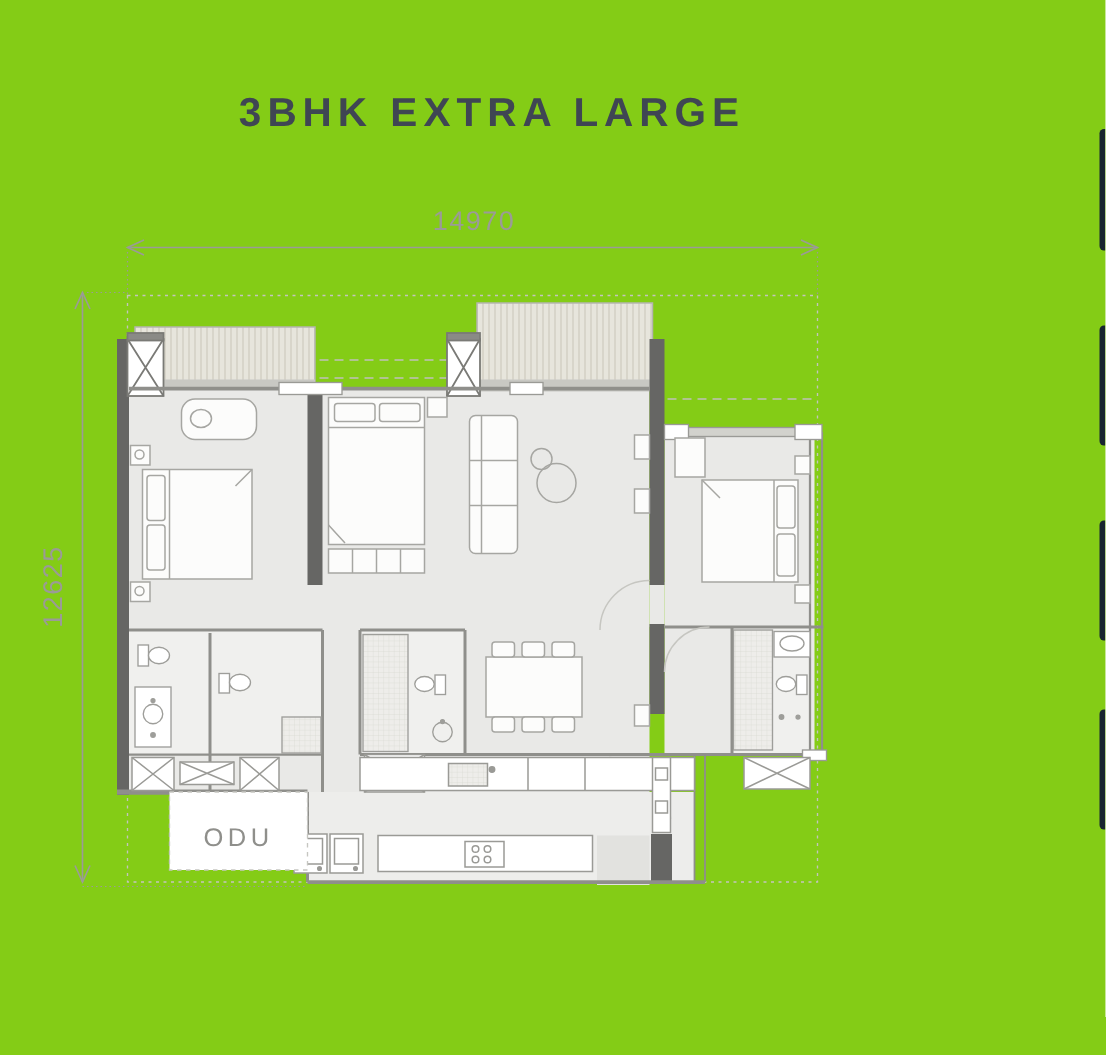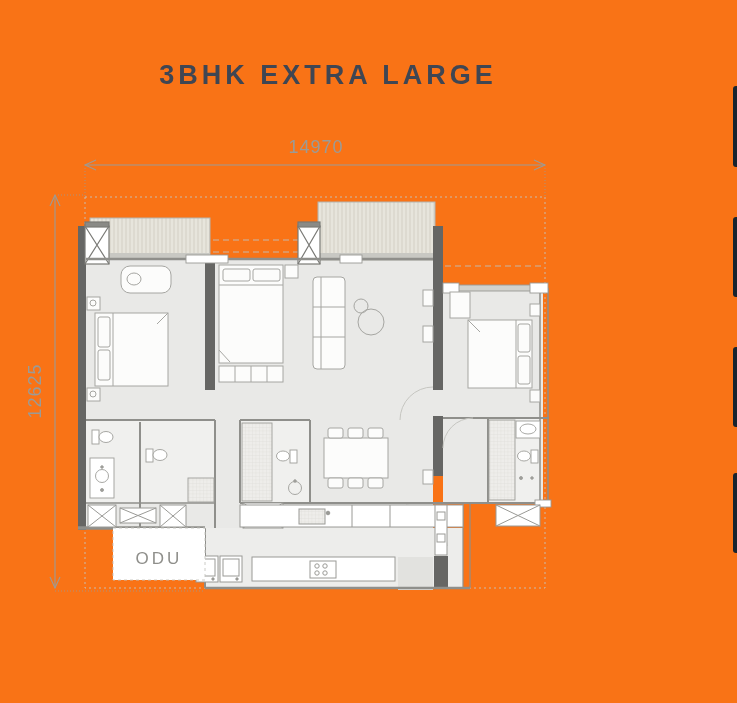--- a/index.html
+++ b/index.html
@@ -1,17 +1,17 @@
 <!DOCTYPE html>
 <html><head>
 <meta charset="utf-8">
 <style>
   html,body { margin:0; padding:0; background:#ffffff; }
   .canvas {
-    position:relative; width:737px; height:703px; background:#f97316;
+    position:relative; width:737px; height:703px; background:#84cc16;
     overflow:hidden; font-family:"Liberation Sans", sans-serif;
   }
   .plan-svg { position:absolute; left:0; top:0; }
   .edge-stub {
     position:absolute; right:0; width:4px; background:#18242f;
     border-radius:3px 0 0 3px;
   }
   .stub-1 { top:86px;  height:81px; }
   .stub-2 { top:217px; height:80px; }
   .stub-3 { top:347px; height:80px; }

